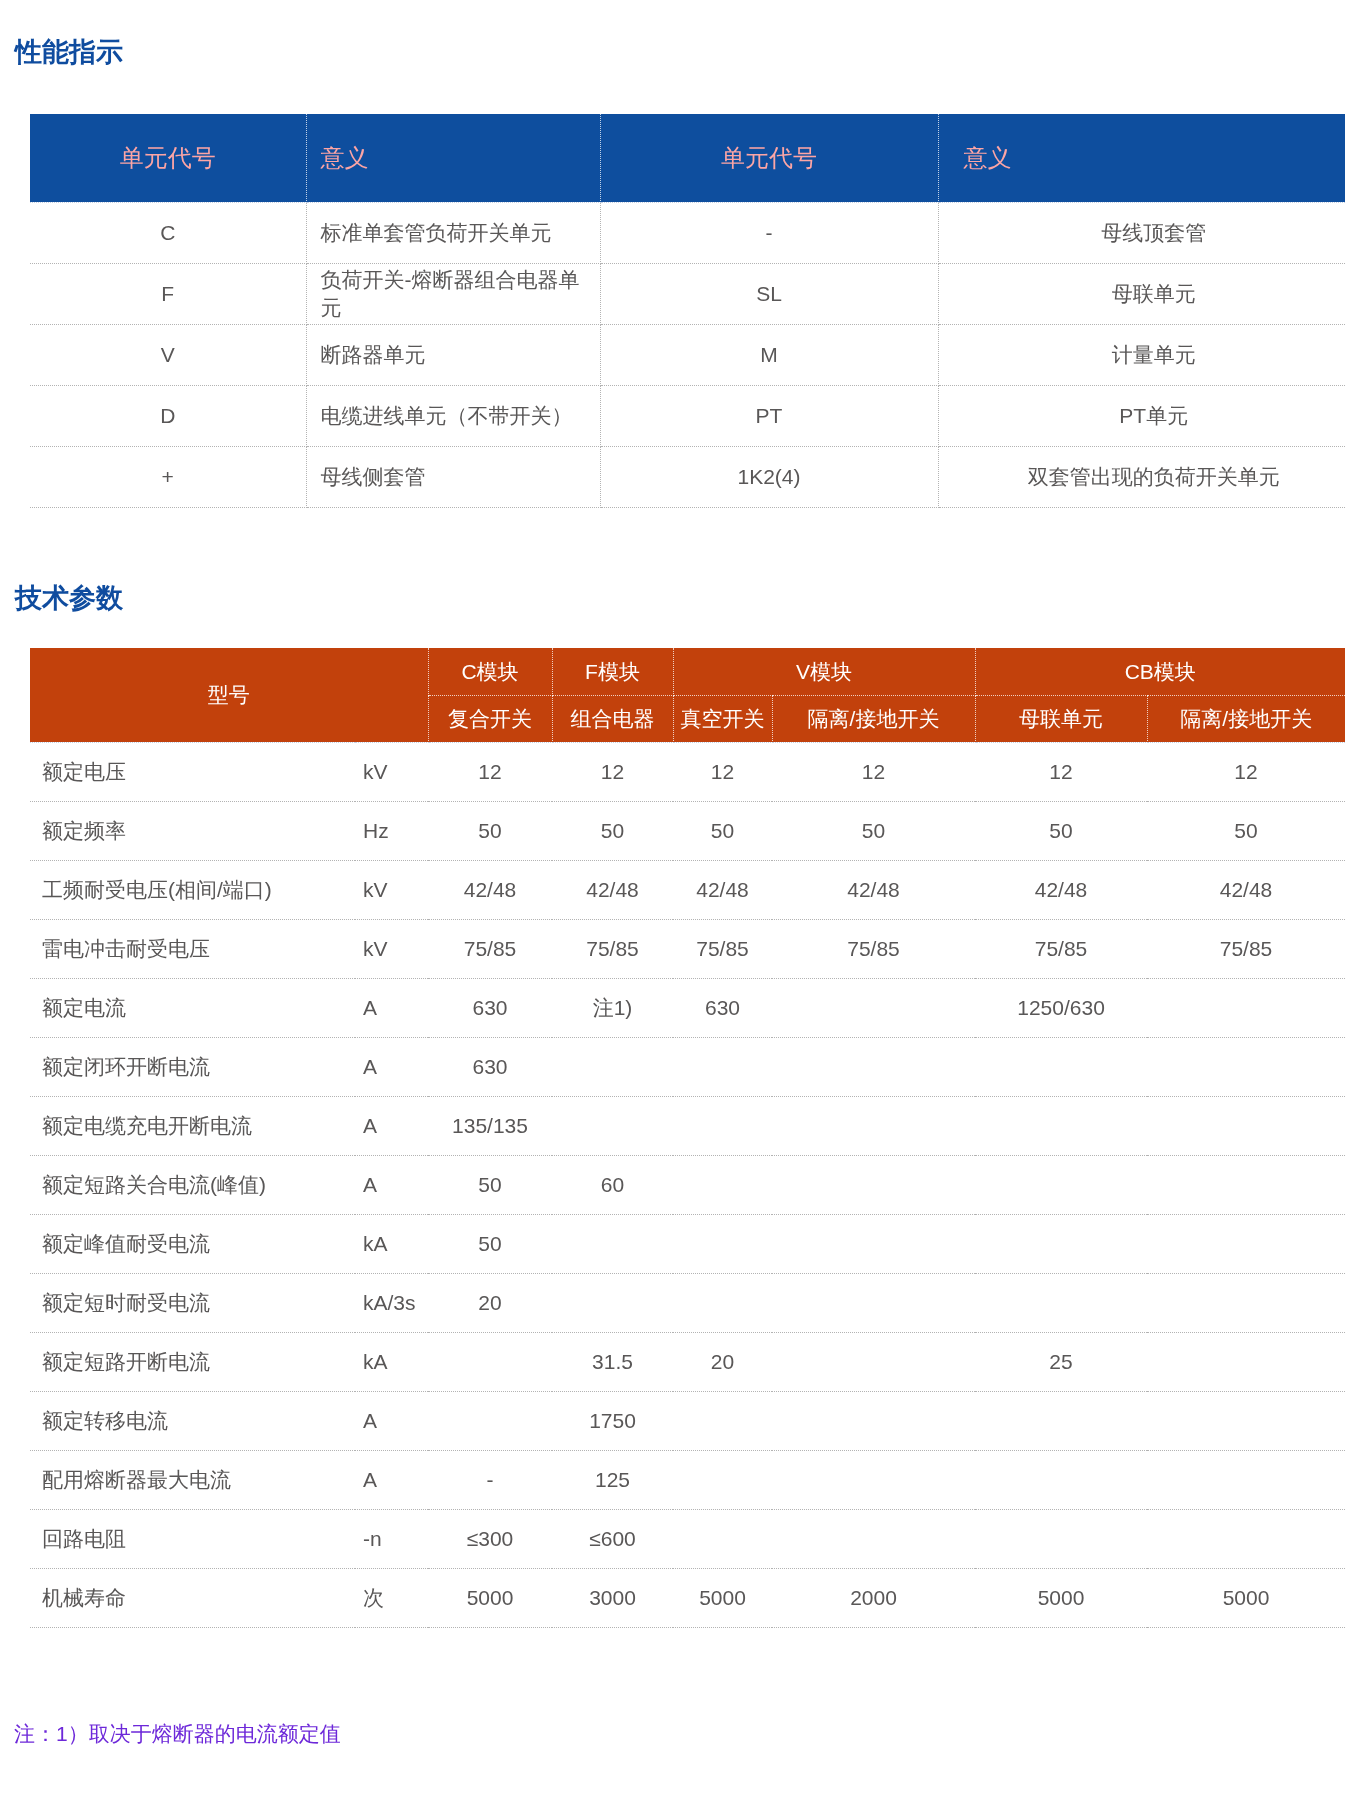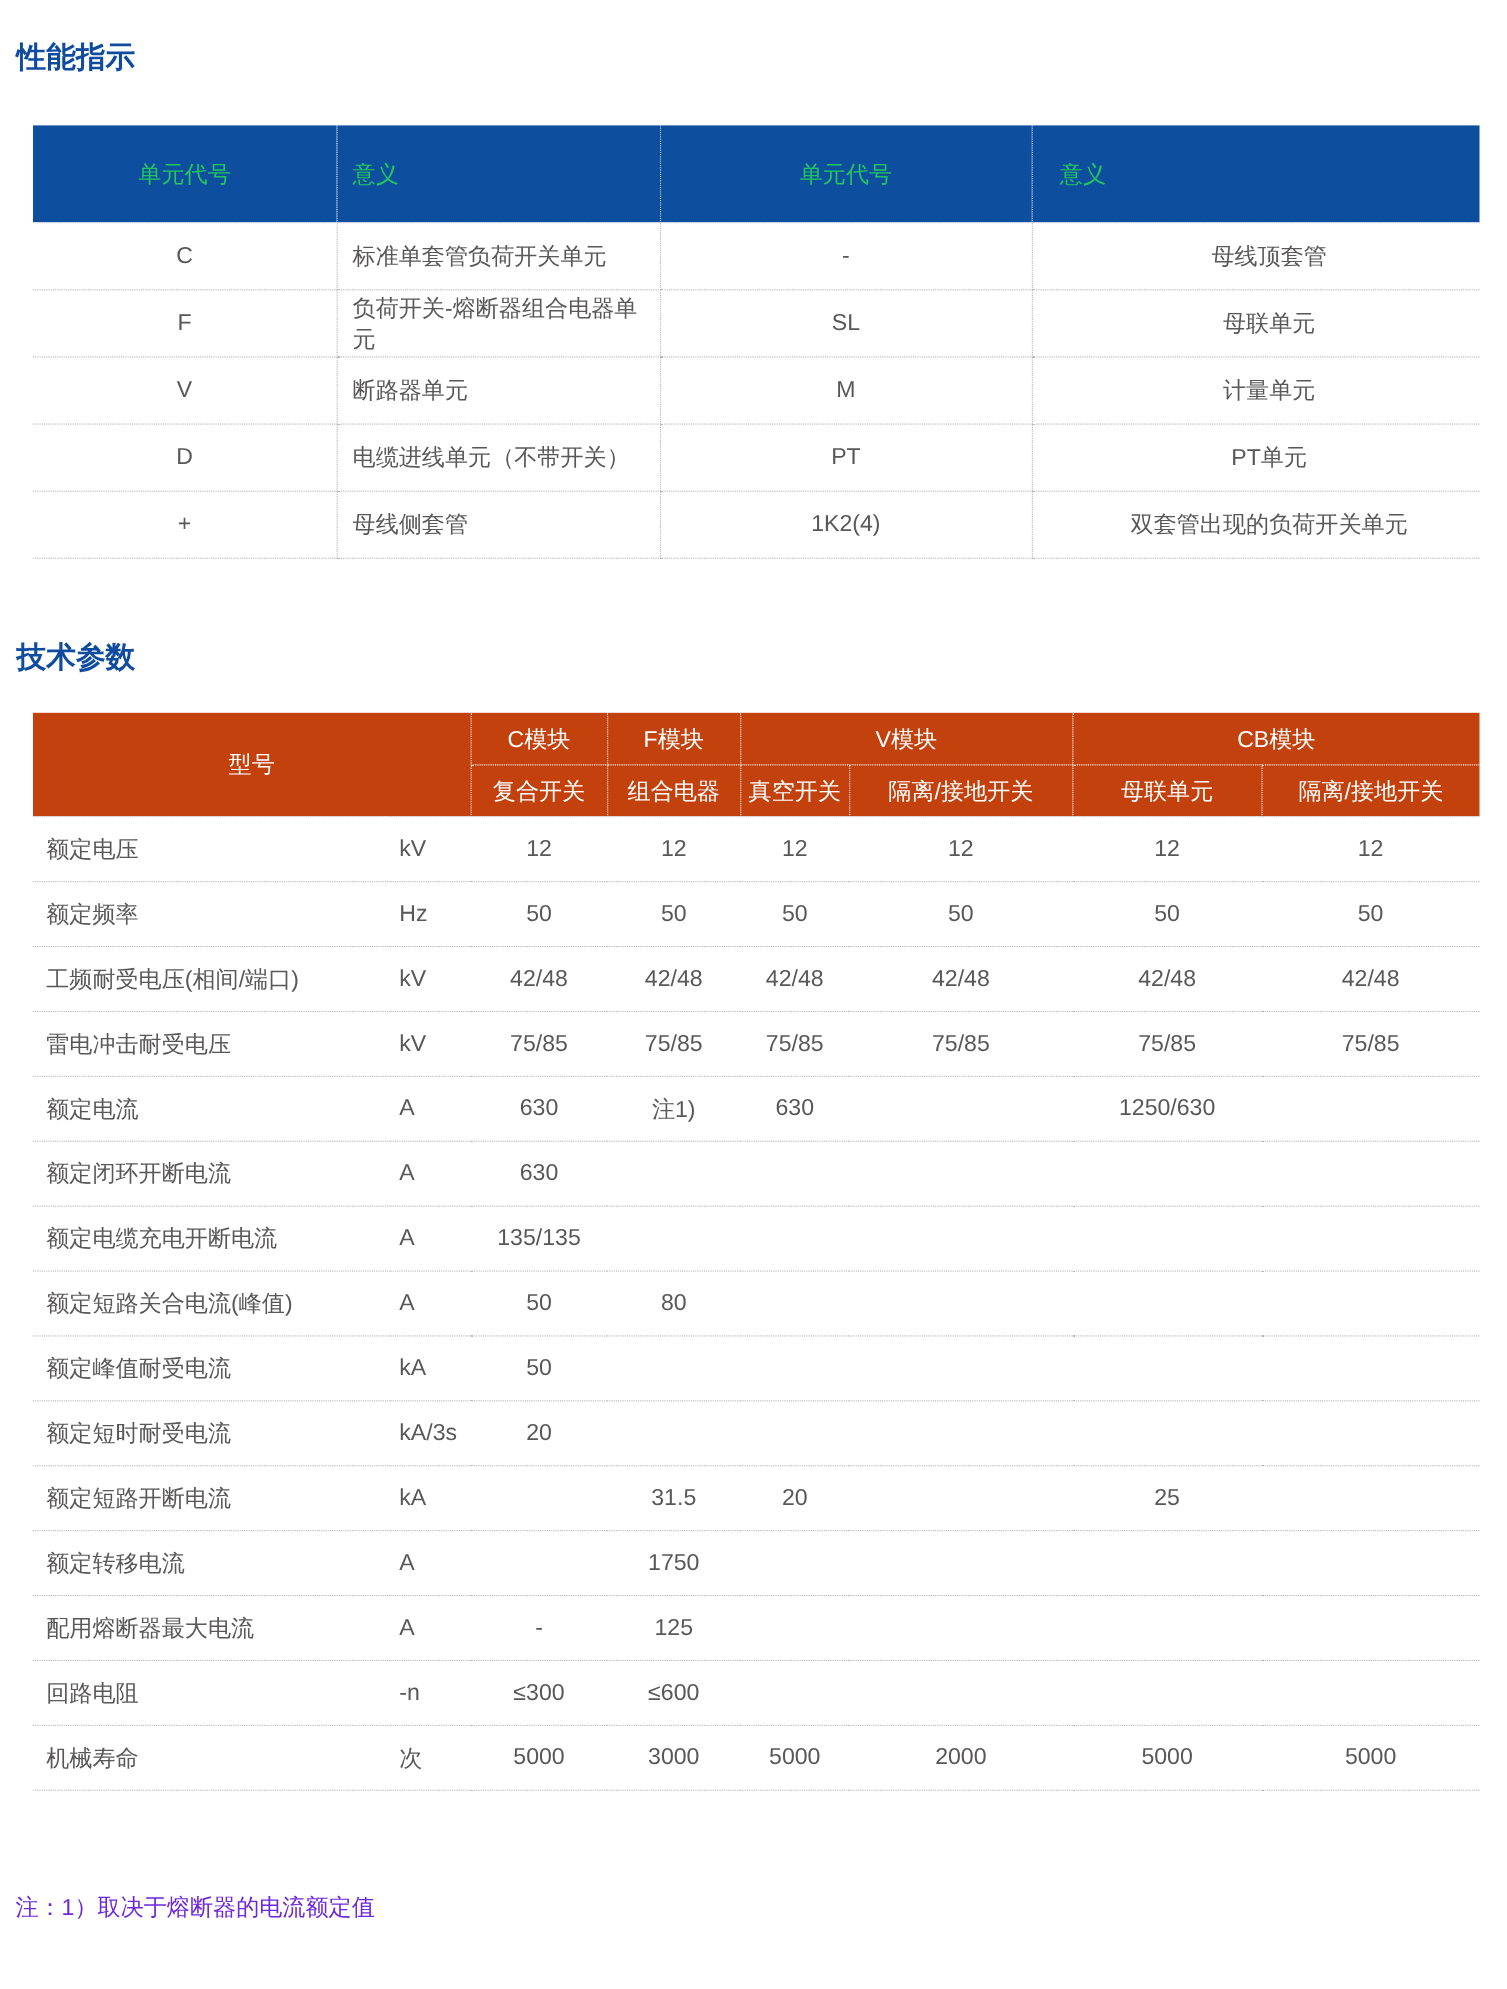--- a/index.html
+++ b/index.html
@@ -15,21 +15,21 @@
   }
   #title1{margin:36px 0 0 15px;}
   #title2{margin:76px 0 0 15px;font-family:Liberation Mono, monospace;}
 
   table{border-collapse:collapse;table-layout:fixed;}
   th,td{box-sizing:border-box;font-weight:normal;}
 
   
   #unit-table{width:1315px;margin:46px 0 0 30px;}
   #unit-table th{
-    background:#0E4E9E;color:#22c55e;font-size:21px;
+    background:#0E4E9E;color:#fca5a5;font-size:24px;
     height:88px;text-align:center;
     border-right:1px dotted rgba(255,255,255,0.75);
     border-bottom:1px dotted #c3d0e4;
   }
   #unit-table th:last-child{border-right:none;}
   #unit-table td{
     height:61px;font-size:21px;
     border-bottom:1px dotted #b3b3b3;
     border-right:1px dotted #b3b3b3;
   }
@@ -209,21 +209,21 @@
         <td class="t-val"></td>
         <td class="t-val"></td>
         <td class="t-val"></td>
         <td class="t-val"></td>
         <td class="t-val"></td>
       </tr>
       <tr>
         <td class="t-name">额定短路关合电流(峰值)</td>
         <td class="t-unit">A</td>
         <td class="t-val">50</td>
-        <td class="t-val">80</td>
+        <td class="t-val">60</td>
         <td class="t-val"></td>
         <td class="t-val"></td>
         <td class="t-val"></td>
         <td class="t-val"></td>
       </tr>
       <tr>
         <td class="t-name">额定峰值耐受电流</td>
         <td class="t-unit">kA</td>
         <td class="t-val">50</td>
         <td class="t-val"></td>

